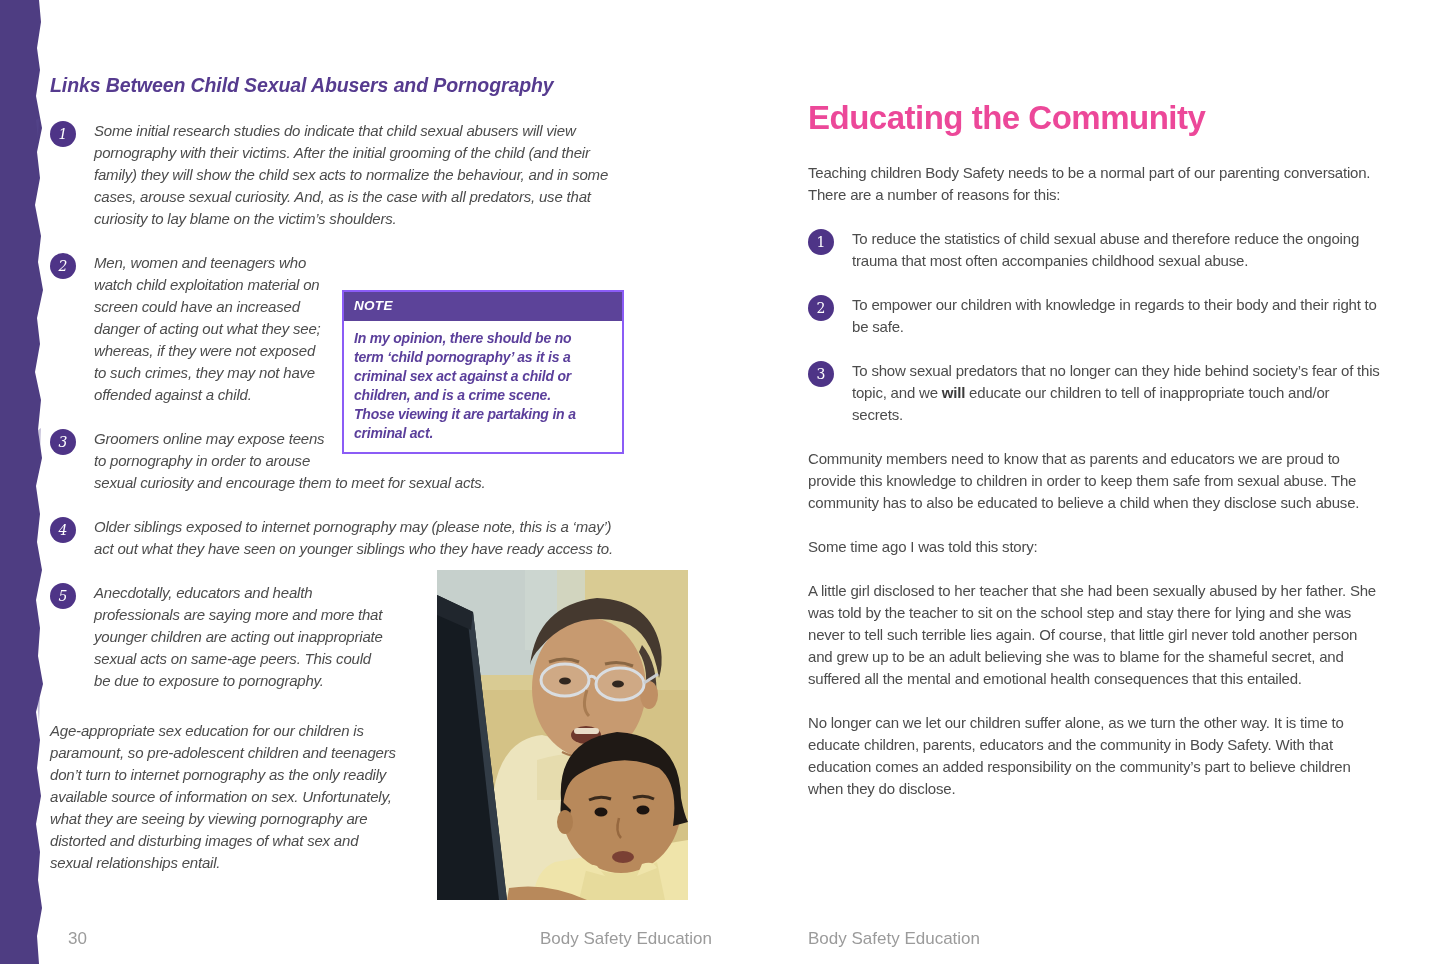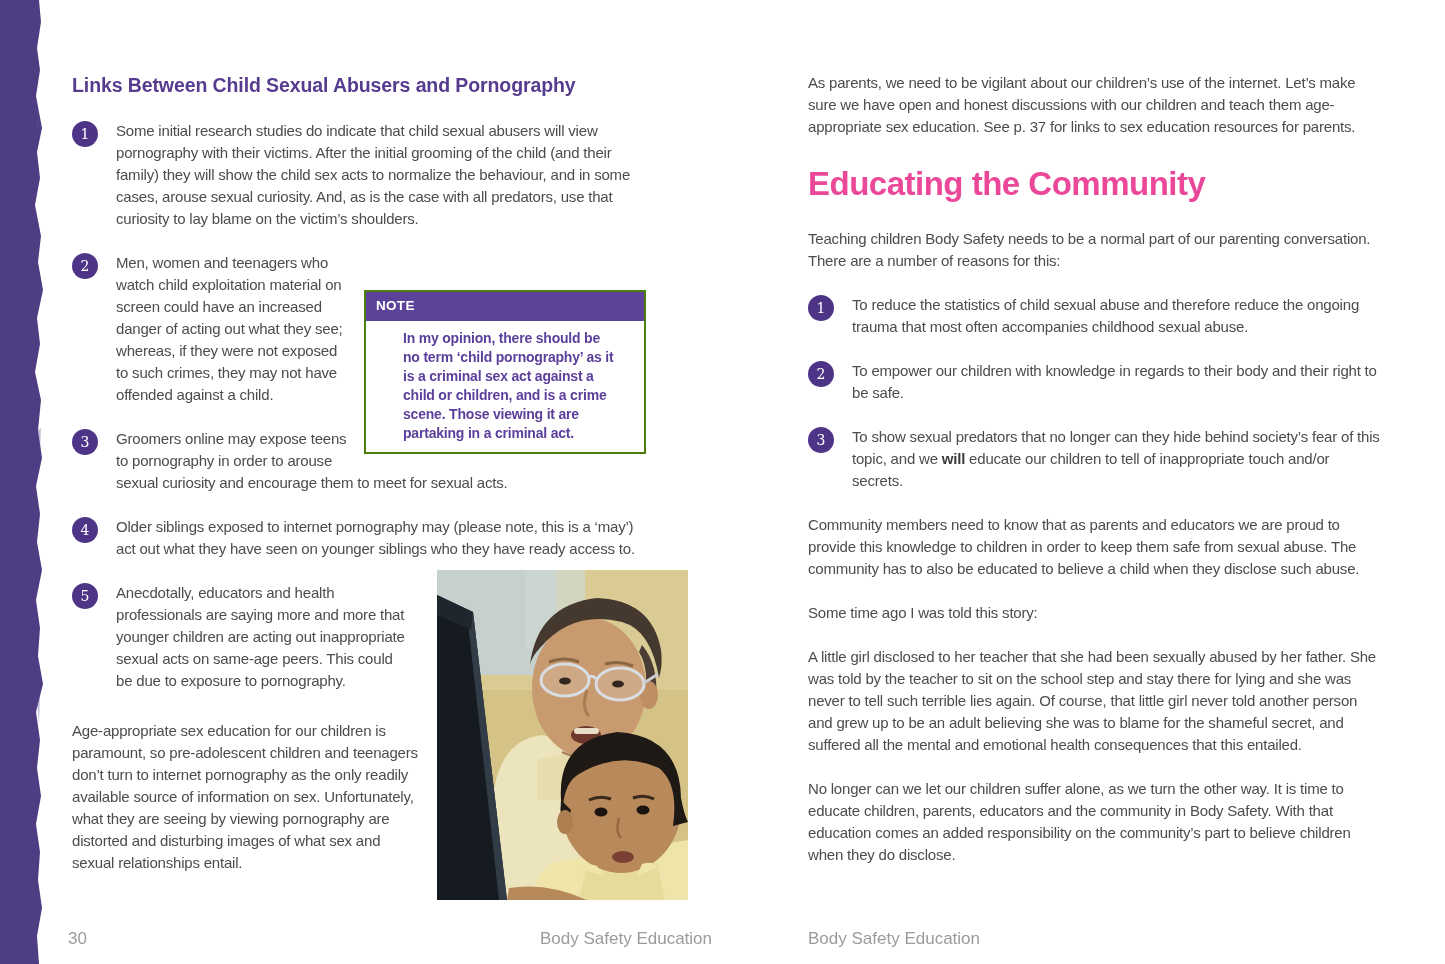--- a/index.html
+++ b/index.html
@@ -4,21 +4,21 @@
 <style>
   html,body{margin:0;padding:0;background:#ffffff;}
   .canvas{
     position:relative;width:1445px;height:964px;background:#ffffff;overflow:hidden;
     font-family:"Liberation Sans",sans-serif;color:#4c4c4c;
   }
   
   .spine{position:absolute;left:0;top:0;width:46px;height:964px;}
   
   .page{position:absolute;top:72px;}
-  .page-left{left:72px;width:574px;}
+  .page-left{left:50px;width:574px;font-style:italic;}
   .page-right{left:808px;width:575px;}
   .body-text{font-size:15px;line-height:22px;letter-spacing:-0.2px;color:#4c4c4c;}
   p{margin:0;}
   
   .h-small{font-size:19.5px;line-height:26px;font-weight:bold;color:#563b8f;letter-spacing:-0.1px;margin:0;}
   .h-large{font-size:33px;line-height:40px;font-weight:bold;color:#ec4899;letter-spacing:-0.5px;margin:26px 0 0 0;}
   
   .num-item{position:relative;padding-left:44px;margin-top:22px;}
   .num-circle{
     position:absolute;left:0;top:1px;width:26px;height:26px;border-radius:50%;
@@ -26,29 +26,29 @@
     display:flex;align-items:center;justify-content:center;
   }
   .item-text{max-width:520px;}
   .page-right .num-item{margin-top:22px;}
   .page-right .item-text{max-width:531px;}
   .narrow-5 .item-text{max-width:292px;}
   .bold-word{font-weight:bold;color:#3c3c3c;margin-top:33px;}
   
   .note-box{
     float:right;width:282px;margin:38px -10px 12px 14px;
-    border:2px solid #4d7c0f;background:#ffffff;box-sizing:border-box;
+    border:2px solid #8b5cf6;background:#ffffff;box-sizing:border-box;
   }
   .note-header{
     background:#5c4399;color:#ffffff;font-size:13.5px;font-weight:bold;
     letter-spacing:0.3px;padding:3px 10px 4px 10px;
   }
   .note-body{
     color:#5b3f9b;font-weight:bold;font-size:14px;line-height:19px;
-    letter-spacing:-0.2px;padding:8px 28px 9px 10px;margin-left:27px;
+    letter-spacing:-0.2px;padding:8px 28px 9px 10px;
   }
   
   .closing{margin-top:28px;max-width:352px;}
   .intro{margin-top:0;}
   .lead{margin-top:24px;}
   .para{margin-top:22px;}
   
   .photo{position:absolute;left:437px;top:570px;width:251px;height:330px;}
   
   .footer-text{position:absolute;top:929px;font-size:17px;color:#9b9b9b;letter-spacing:0;}
@@ -161,21 +161,20 @@
 
     <path d="M150,330 Q110,312 72,318 L70,330 Z" fill="#b8895b"></path>
 
     <path d="M0,25 L36,42 L70,330 L0,330 Z" fill="#151b21"></path>
     <path d="M36,42 L70,330 L62,330 L30,44 Z" fill="#323c46"></path>
     <path d="M0,25 L36,42 L34,60 L0,45 Z" fill="#20262d"></path>
   </svg>
 
   <div class="page page-right">
 
-    <p class="intro body-text">As parents, we need to be vigilant about our children’s use of the internet. Let’s make sure we have open and honest discussions with our children and teach them age-appropriate sex education. See p. 37 for links to sex education resources for parents.</p>
 
     <h1 class="h-large">Educating the Community</h1>
 
     <p class="lead body-text">Teaching children Body Safety needs to be a normal part of our parenting conversation. There are a number of reasons for this:</p>
 
     <div class="num-item">
       <span class="num-circle">1</span>
       <div class="item-text body-text">
         <span>To reduce the statistics of child sexual abuse and therefore reduce the ongoing trauma that most often accompanies childhood sexual abuse.</span>
       </div>

